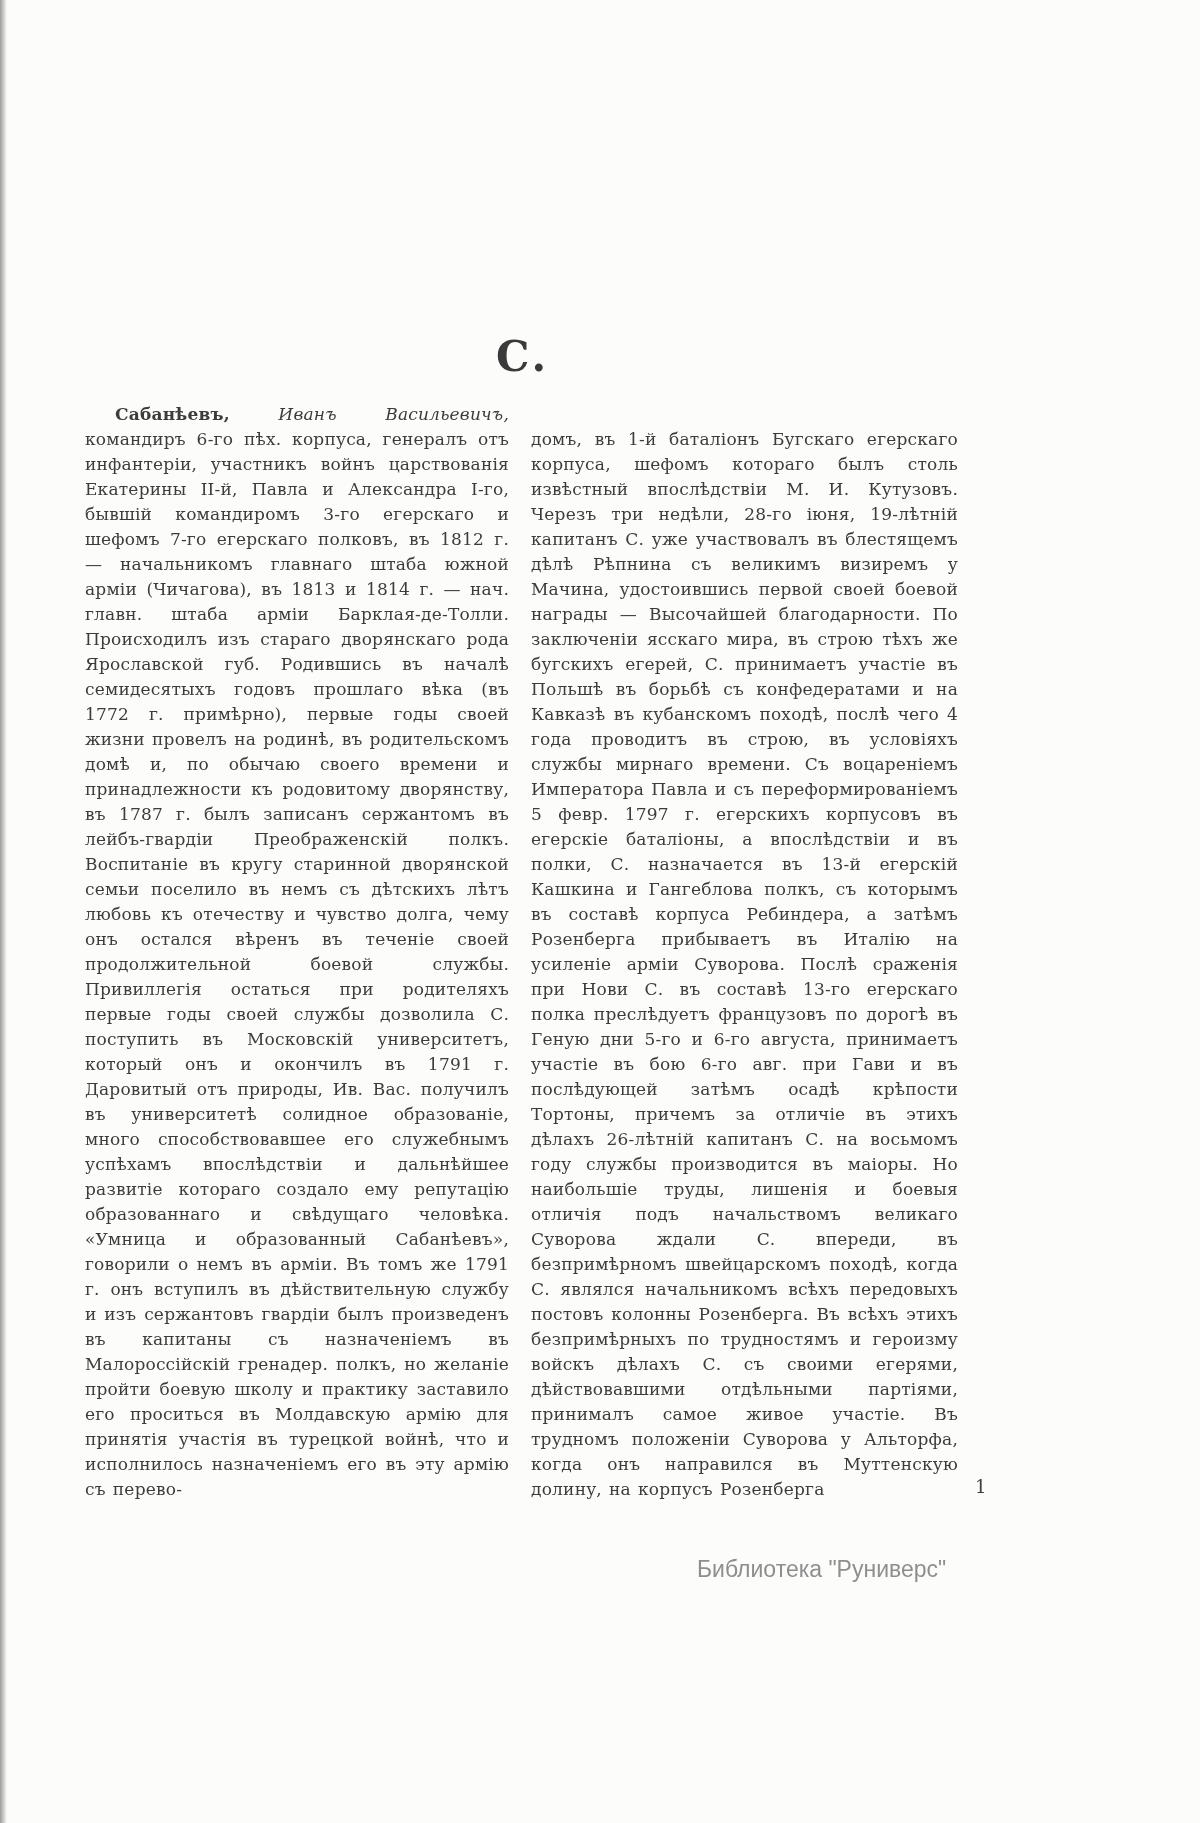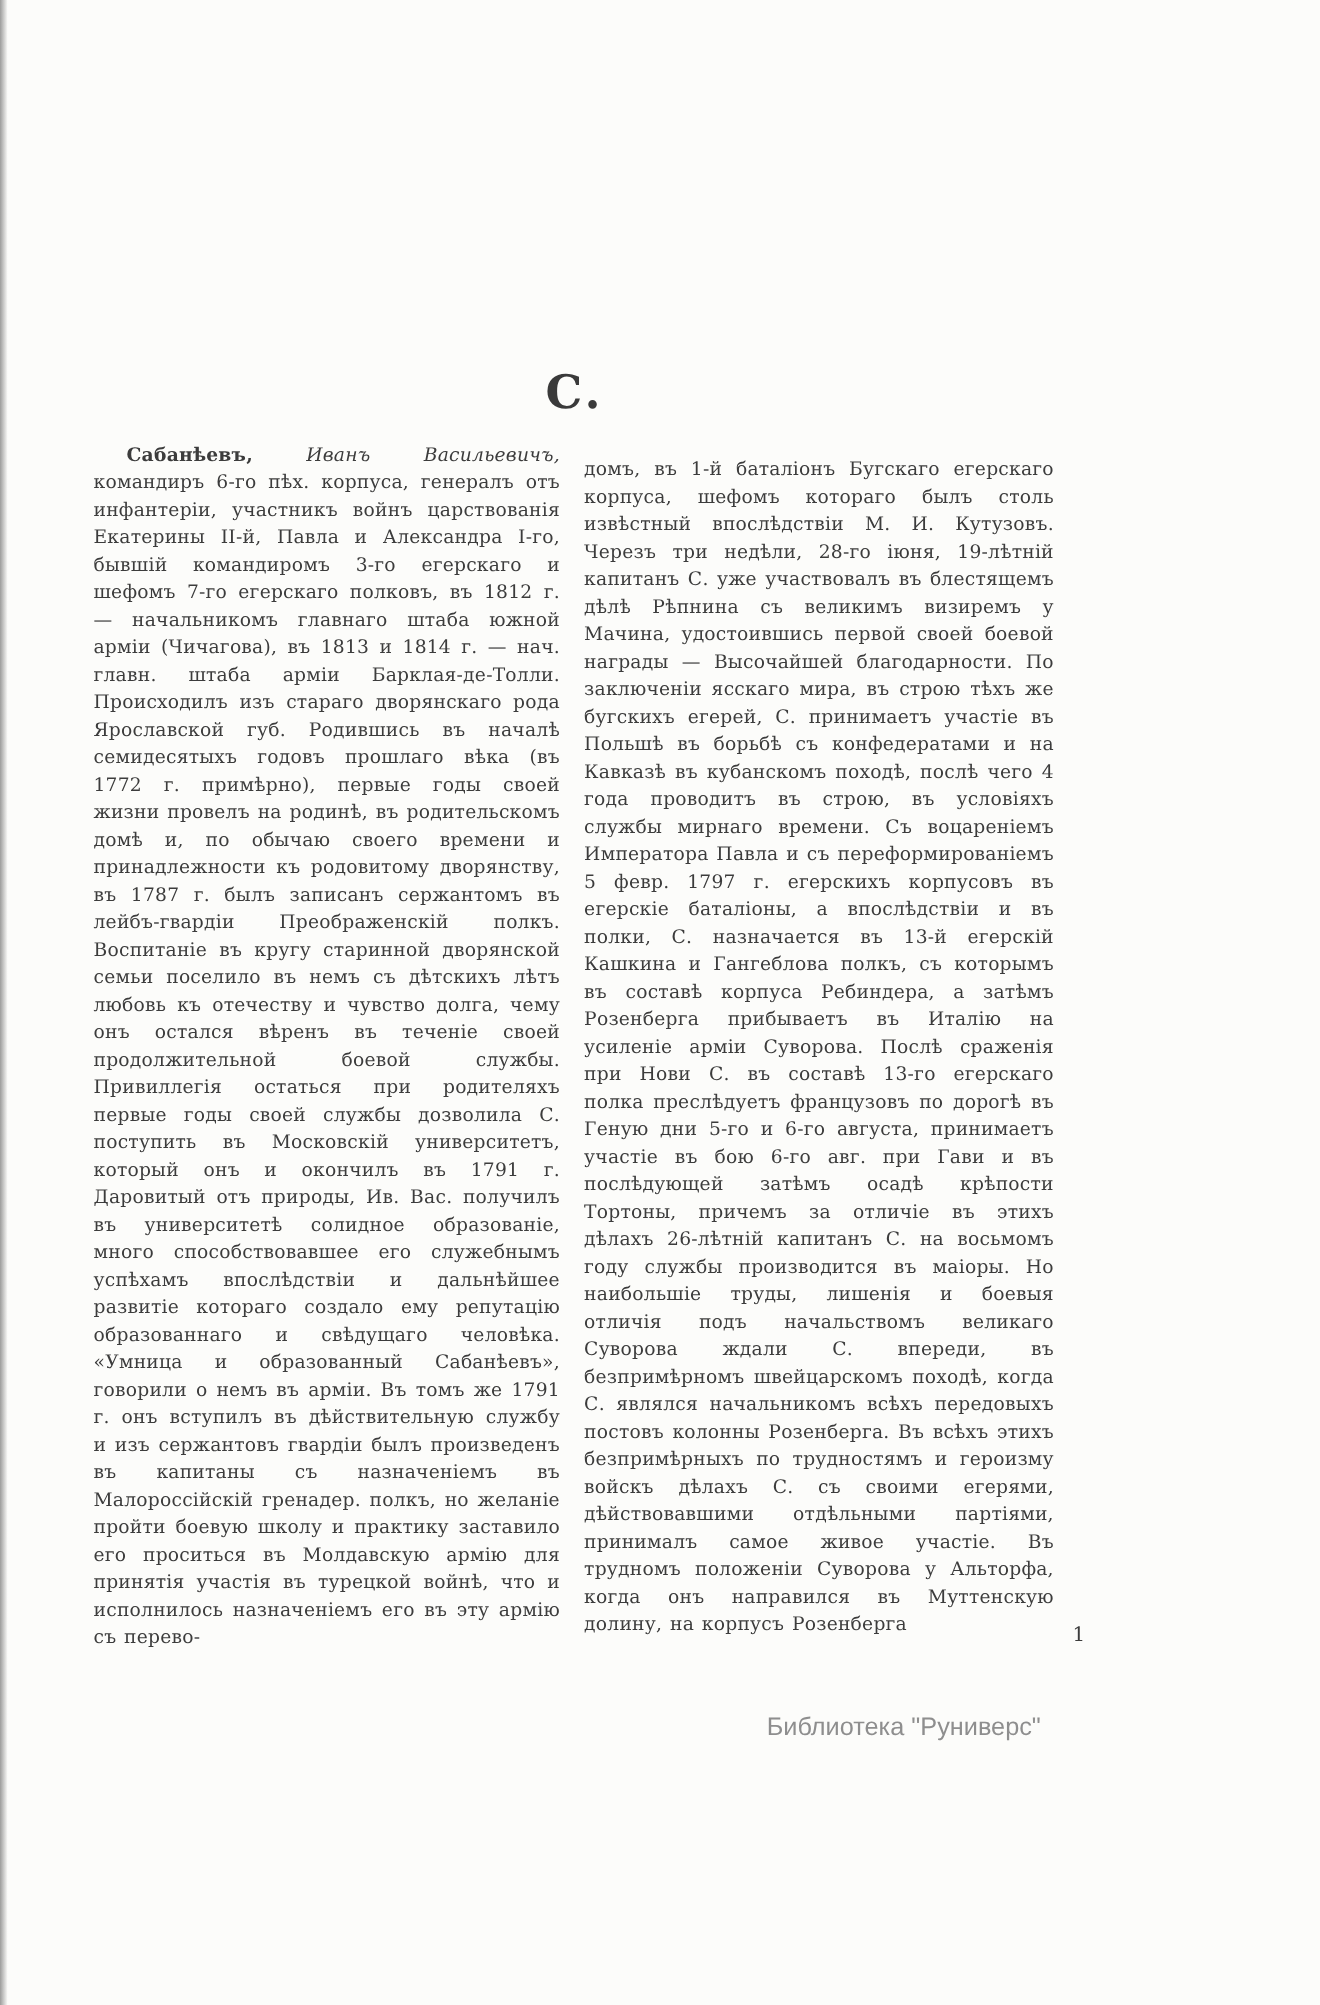--- a/index.html
+++ b/index.html
@@ -40,21 +40,21 @@
     letter-spacing: 2px;
     color: #3a3a3a;
   }
 
   .columns {
     position: absolute;
     top: 402px;
     left: 85px;
     width: 874px;
     display: flex;
-    align-items: center;
+    align-items: flex-end;
   }
 
   .col {
     font-size: 17px;
     line-height: 25px;
     text-align: justify;
     letter-spacing: 0.2px;
     word-spacing: 1.5px;
   }
 

